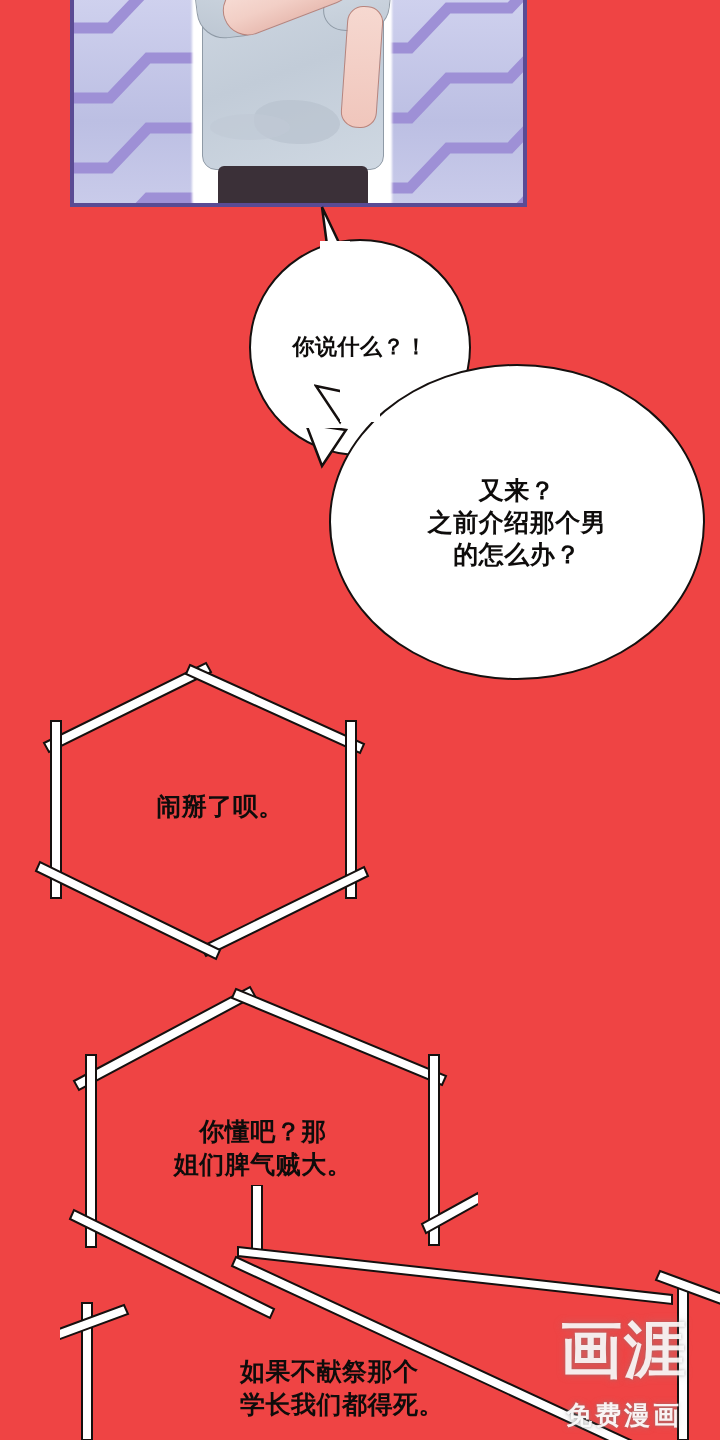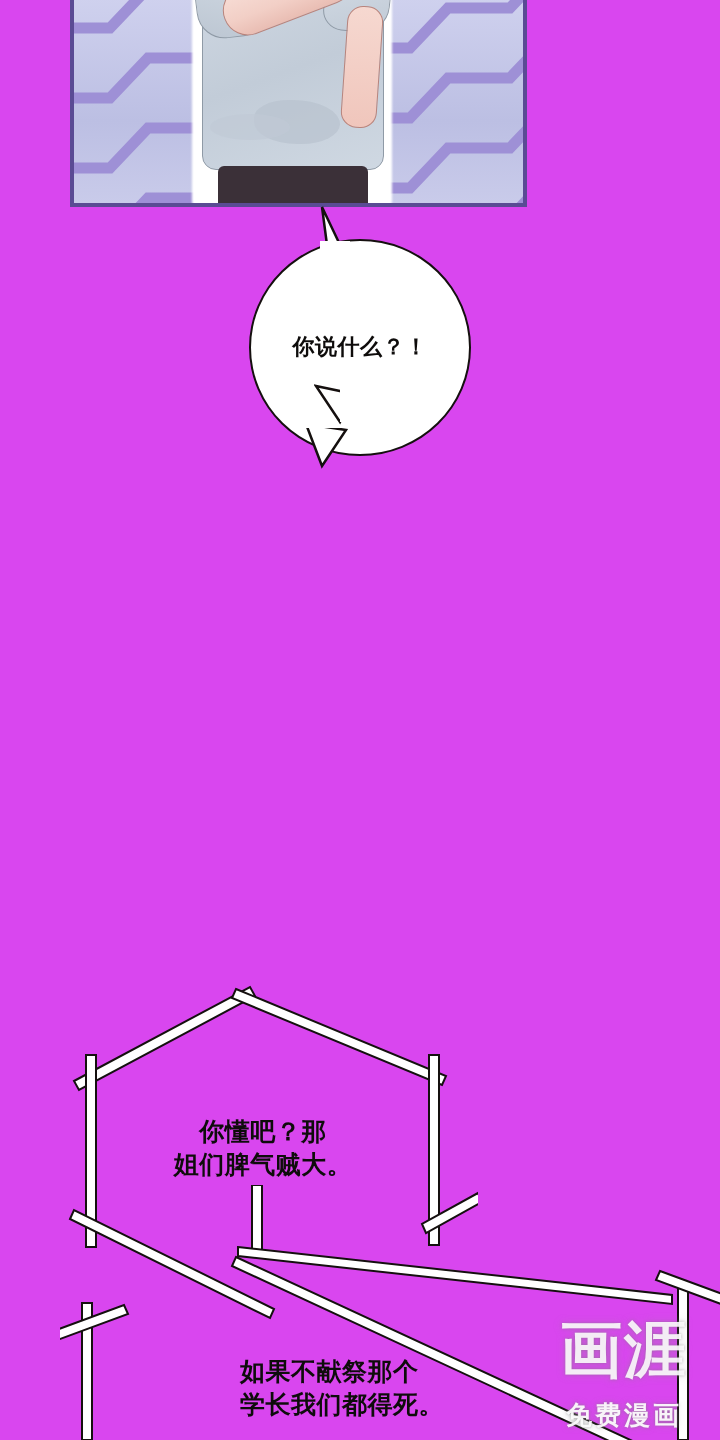--- a/index.html
+++ b/index.html
@@ -10,21 +10,21 @@
   body {
     width: 720px;
     height: 1440px;
     overflow: hidden;
     font-family: "Liberation Sans", "DejaVu Sans", sans-serif;
   }
   #page {
     position: relative;
     width: 720px;
     height: 1440px;
-    background: #d946ef;
+    background: #ef4444;
     overflow: hidden;
   }
 
   
   .panel {
     position: absolute;
     left: 70px;
     top: -6px;
     width: 457px;
     height: 213px;
@@ -247,26 +247,50 @@
 
   <div class="bubble-round" id="bubble1">
     <span class="bubble-text">你说什么？！</span>
   </div>
 
   <svg class="tail-spike" style="left:300px;top:410px;width:70px;height:60px;" viewBox="0 0 70 60">
     <path d="M6 14 L46 20 L22 56 Z" fill="#ffffff" stroke="#15100f" stroke-width="2.5" stroke-linejoin="miter"></path>
     <rect x="2" y="2" width="44" height="16" fill="#ffffff"></rect>
   </svg>
 
+  <div class="bubble-round" id="bubble2">
+    <span class="bubble-text">又来？
+之前介绍那个男
+的怎么办？</span>
+  </div>
 
   <svg class="tail-spike" style="left:314px;top:382px;width:70px;height:50px;" viewBox="0 0 70 50">
     <path d="M2 4 L40 12 L26 40 Z" fill="#ffffff" stroke="#15100f" stroke-width="2.5" stroke-linejoin="miter"></path>
     <rect x="26" y="6" width="40" height="34" fill="#ffffff"></rect>
   </svg>
 
+  <div class="hexwrap" style="left:20px;top:645px;width:400px;height:330px;">
+    <svg width="400" height="330" viewBox="0 0 400 330">
+      <g fill="#ffffff" stroke="#15100f" stroke-width="2" stroke-linejoin="miter">
+
+        <polygon points="24,98 186,18 191,27 29,107"></polygon>
+
+        <polygon points="170,20 344,99 340,108 166,29"></polygon>
+
+        <polygon points="326,76 336,76 336,253 326,253"></polygon>
+
+        <polygon points="31,76 41,76 41,253 31,253"></polygon>
+
+        <polygon points="344,222 348,231 186,311 181,302"></polygon>
+
+        <polygon points="16,226 20,217 200,305 196,314"></polygon>
+      </g>
+    </svg>
+    <div class="hex-text" style="left:0;top:145px;width:400px;font-size:25px;">闹掰了呗。</div>
+  </div>
 
   <div class="hexwrap" style="left:60px;top:1185px;width:660px;height:255px;">
     <svg width="660" height="255" viewBox="0 0 660 255">
       <g fill="#ffffff" stroke="#15100f" stroke-width="2" stroke-linejoin="miter">
 
         <polygon points="176,72 620,278 616,287 172,81"></polygon>
 
         <polygon points="192,0 202,0 202,72 192,72"></polygon>
 
         <polygon points="178,62 612,110 612,119 178,71"></polygon>

